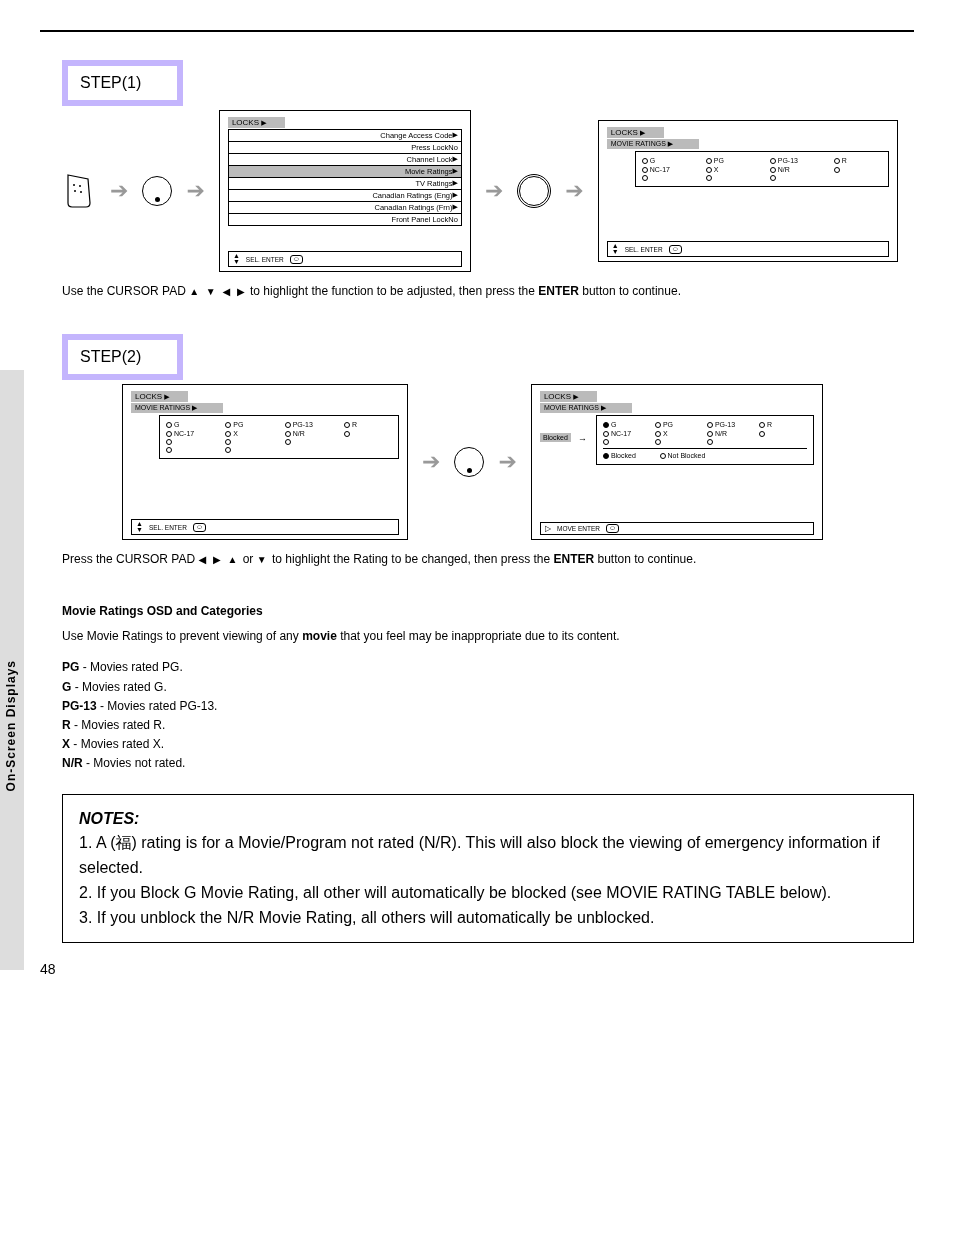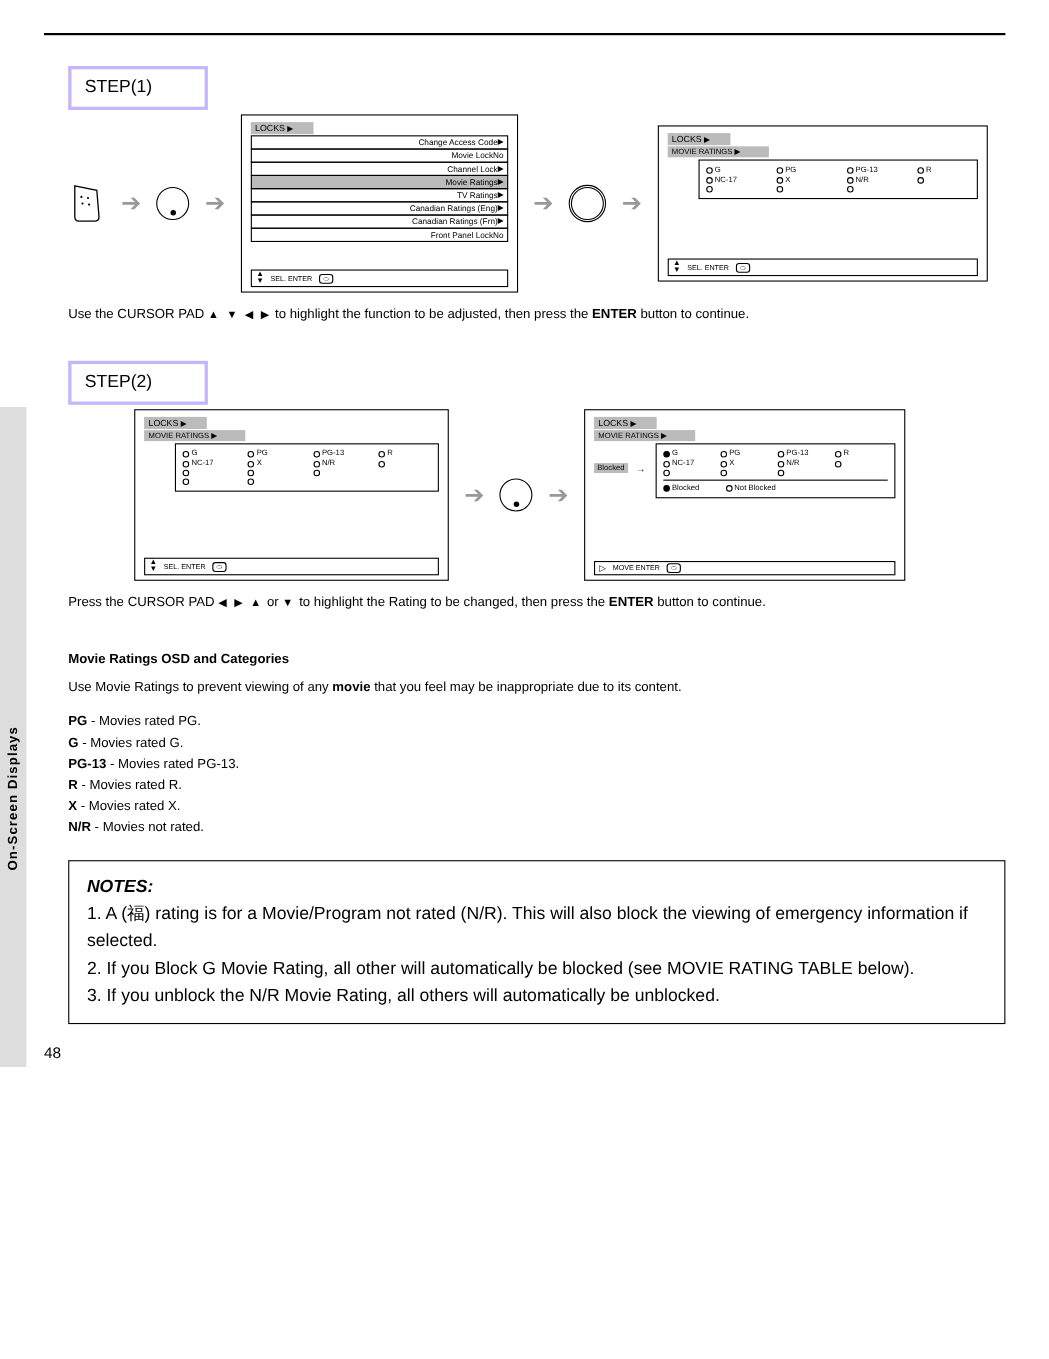--- a/index.html
+++ b/index.html
@@ -12,22 +12,22 @@
     padding: 30px 40px 40px 40px;
     position: relative;
   }
   .header-bar {
     border-top: 2px solid #000;
     padding-top: 28px;
   }
   .content { padding-left: 22px; }
   .step-label {
     display: inline-block;
-    border: 3px solid #c4b5fd;
-    padding: 8px 48px 8px 12px;
+    border: 6px solid #c4b5fd;
+    padding: 8px 36px 8px 12px;
     font-size: 16px;
     margin-bottom: 4px;
   }
   .step-row {
     display: flex;
     align-items: center;
     gap: 14px;
     margin-bottom: 10px;
   }
   .remote-icon { width: 34px; height: 40px; display:flex; align-items:center; justify-content:center; }
@@ -150,21 +150,21 @@
     <span class="arrow-r">➔</span>
 
     <div class="screen-box scr1">
       <div class="tab1"><span>LOCKS</span> <span class="tri-r">▶</span></div>
       <div class="menu-list">
         <div class="menu-item">
             <span>Change Access Code</span>
             <span class="tri-r">▶</span>
           </div>
         <div class="menu-item">
-            <span>Movie Lock</span>
+            <span>Press Lock</span>
             <span>No</span>
           </div>
         <div class="menu-item">
             <span>Channel Lock</span>
             <span class="tri-r">▶</span>
           </div>
         <div class="menu-item sel">
             <span>Movie Ratings</span>
             <span class="tri-r">▶</span>
           </div>

